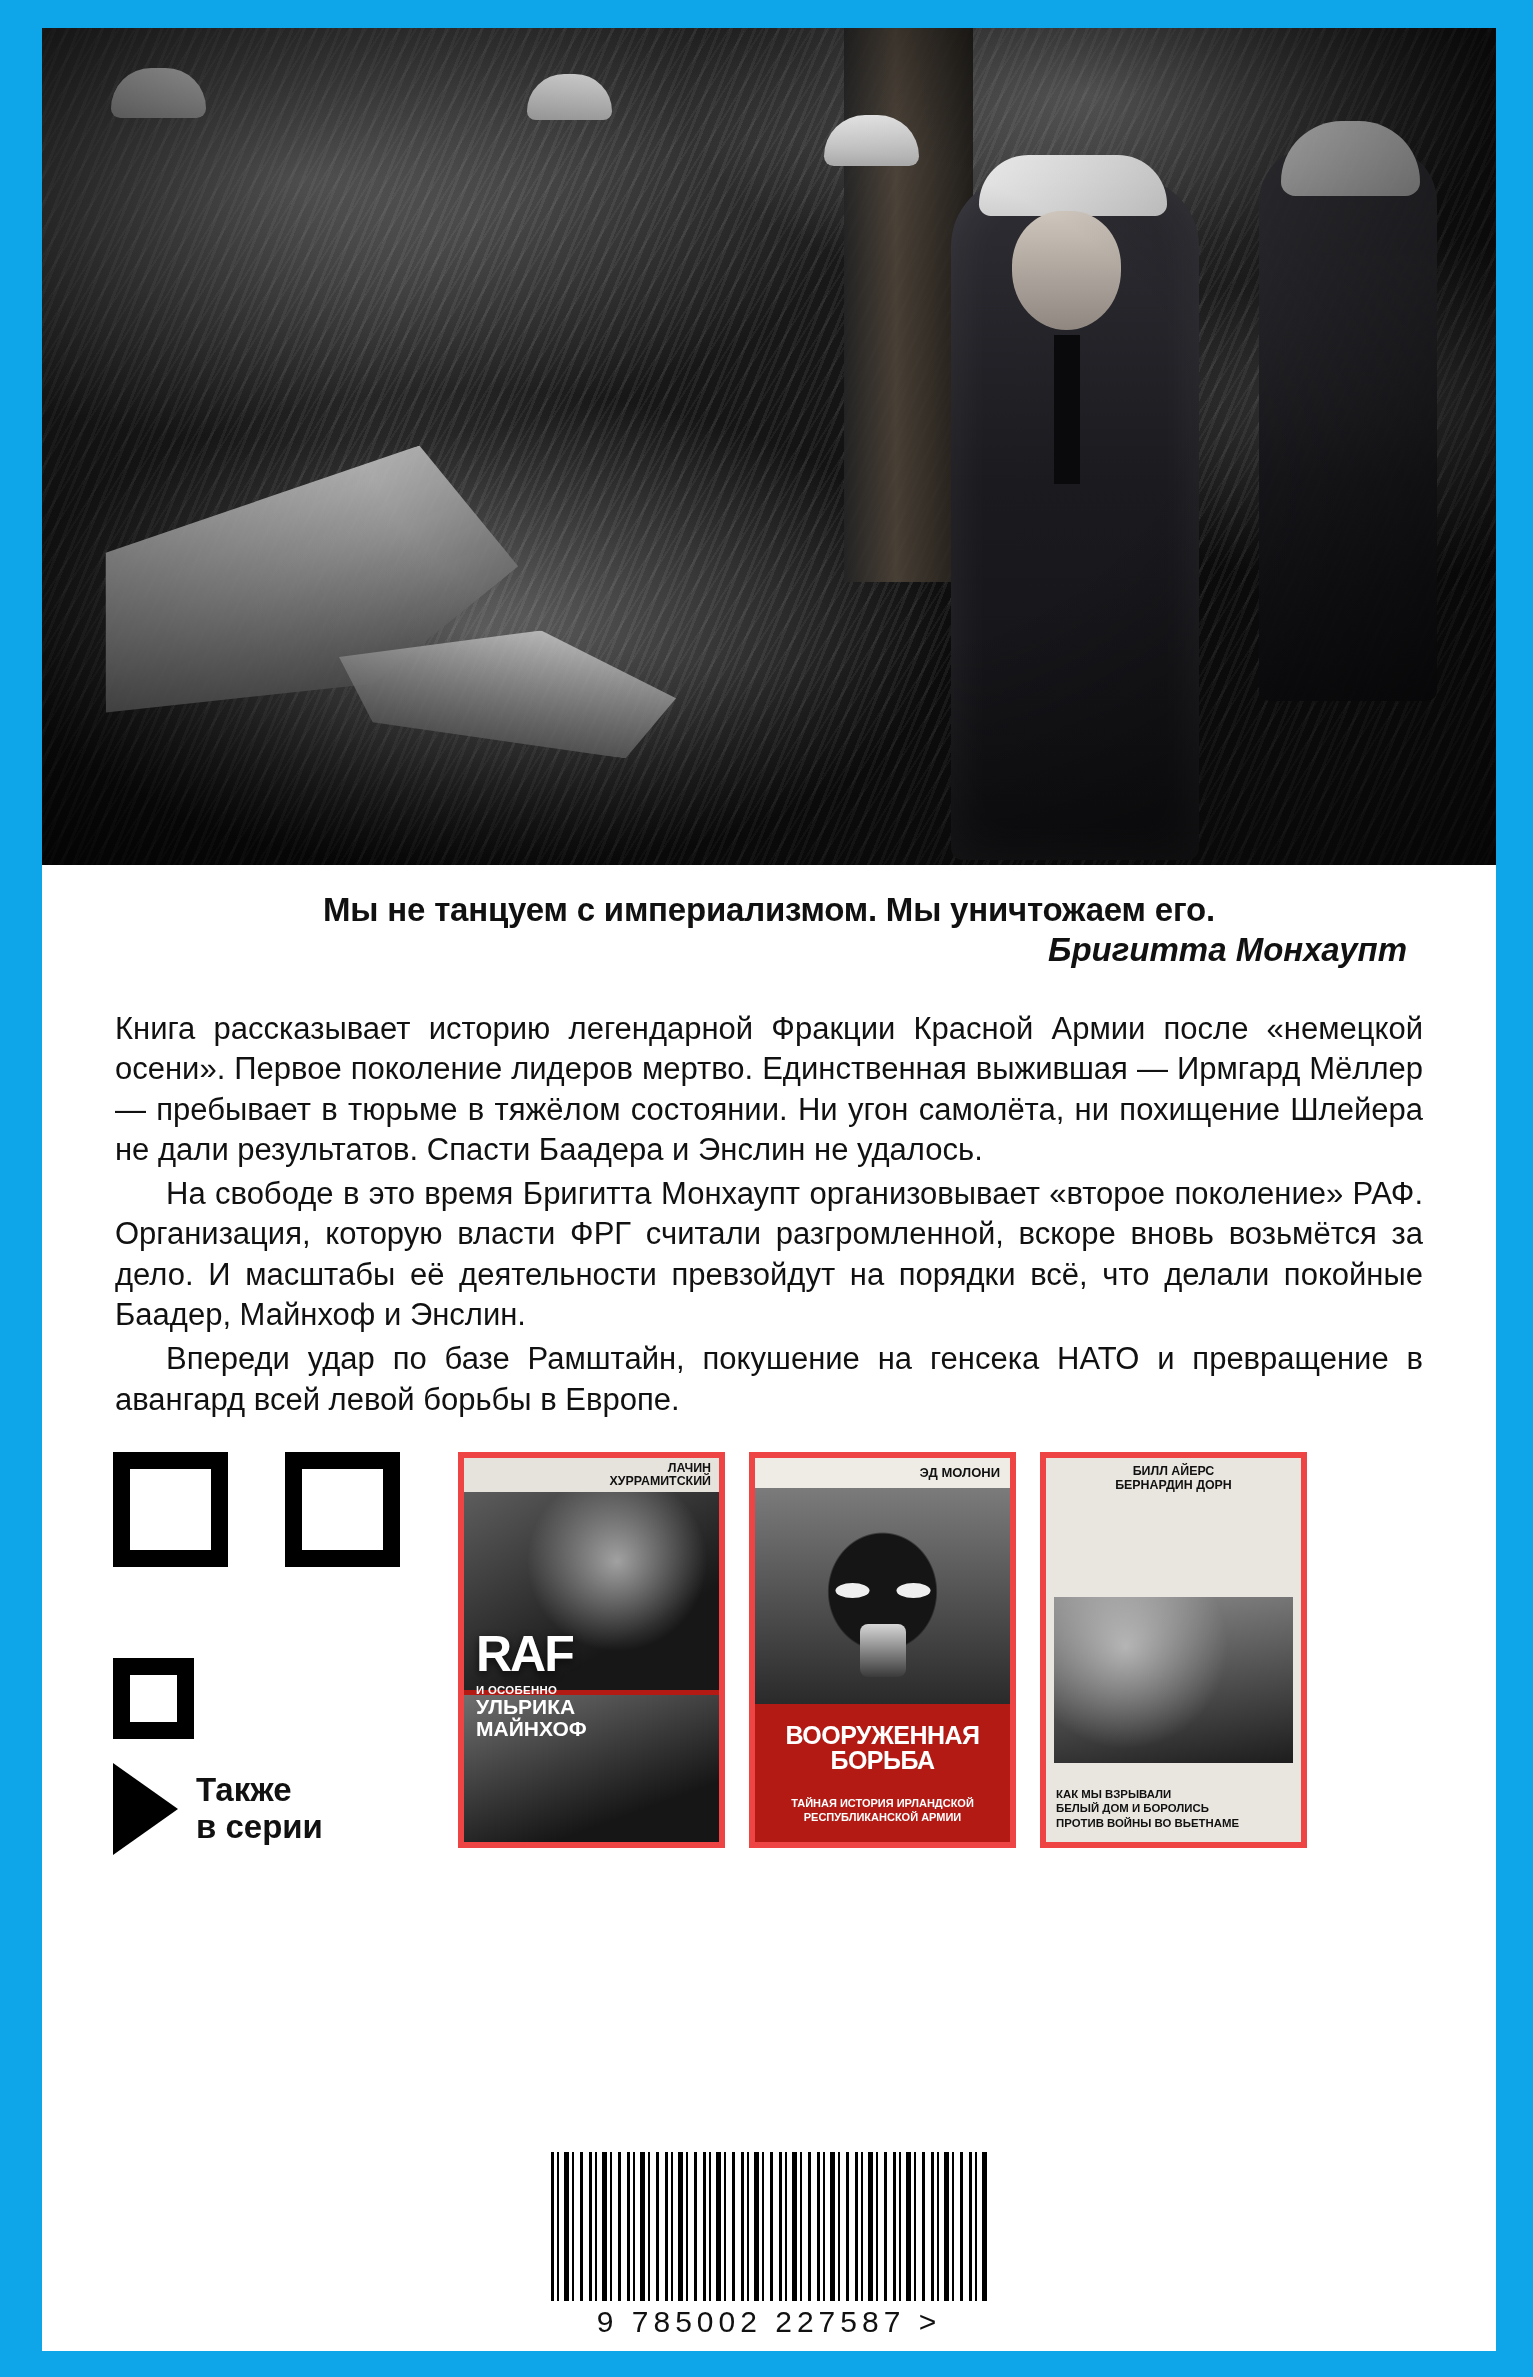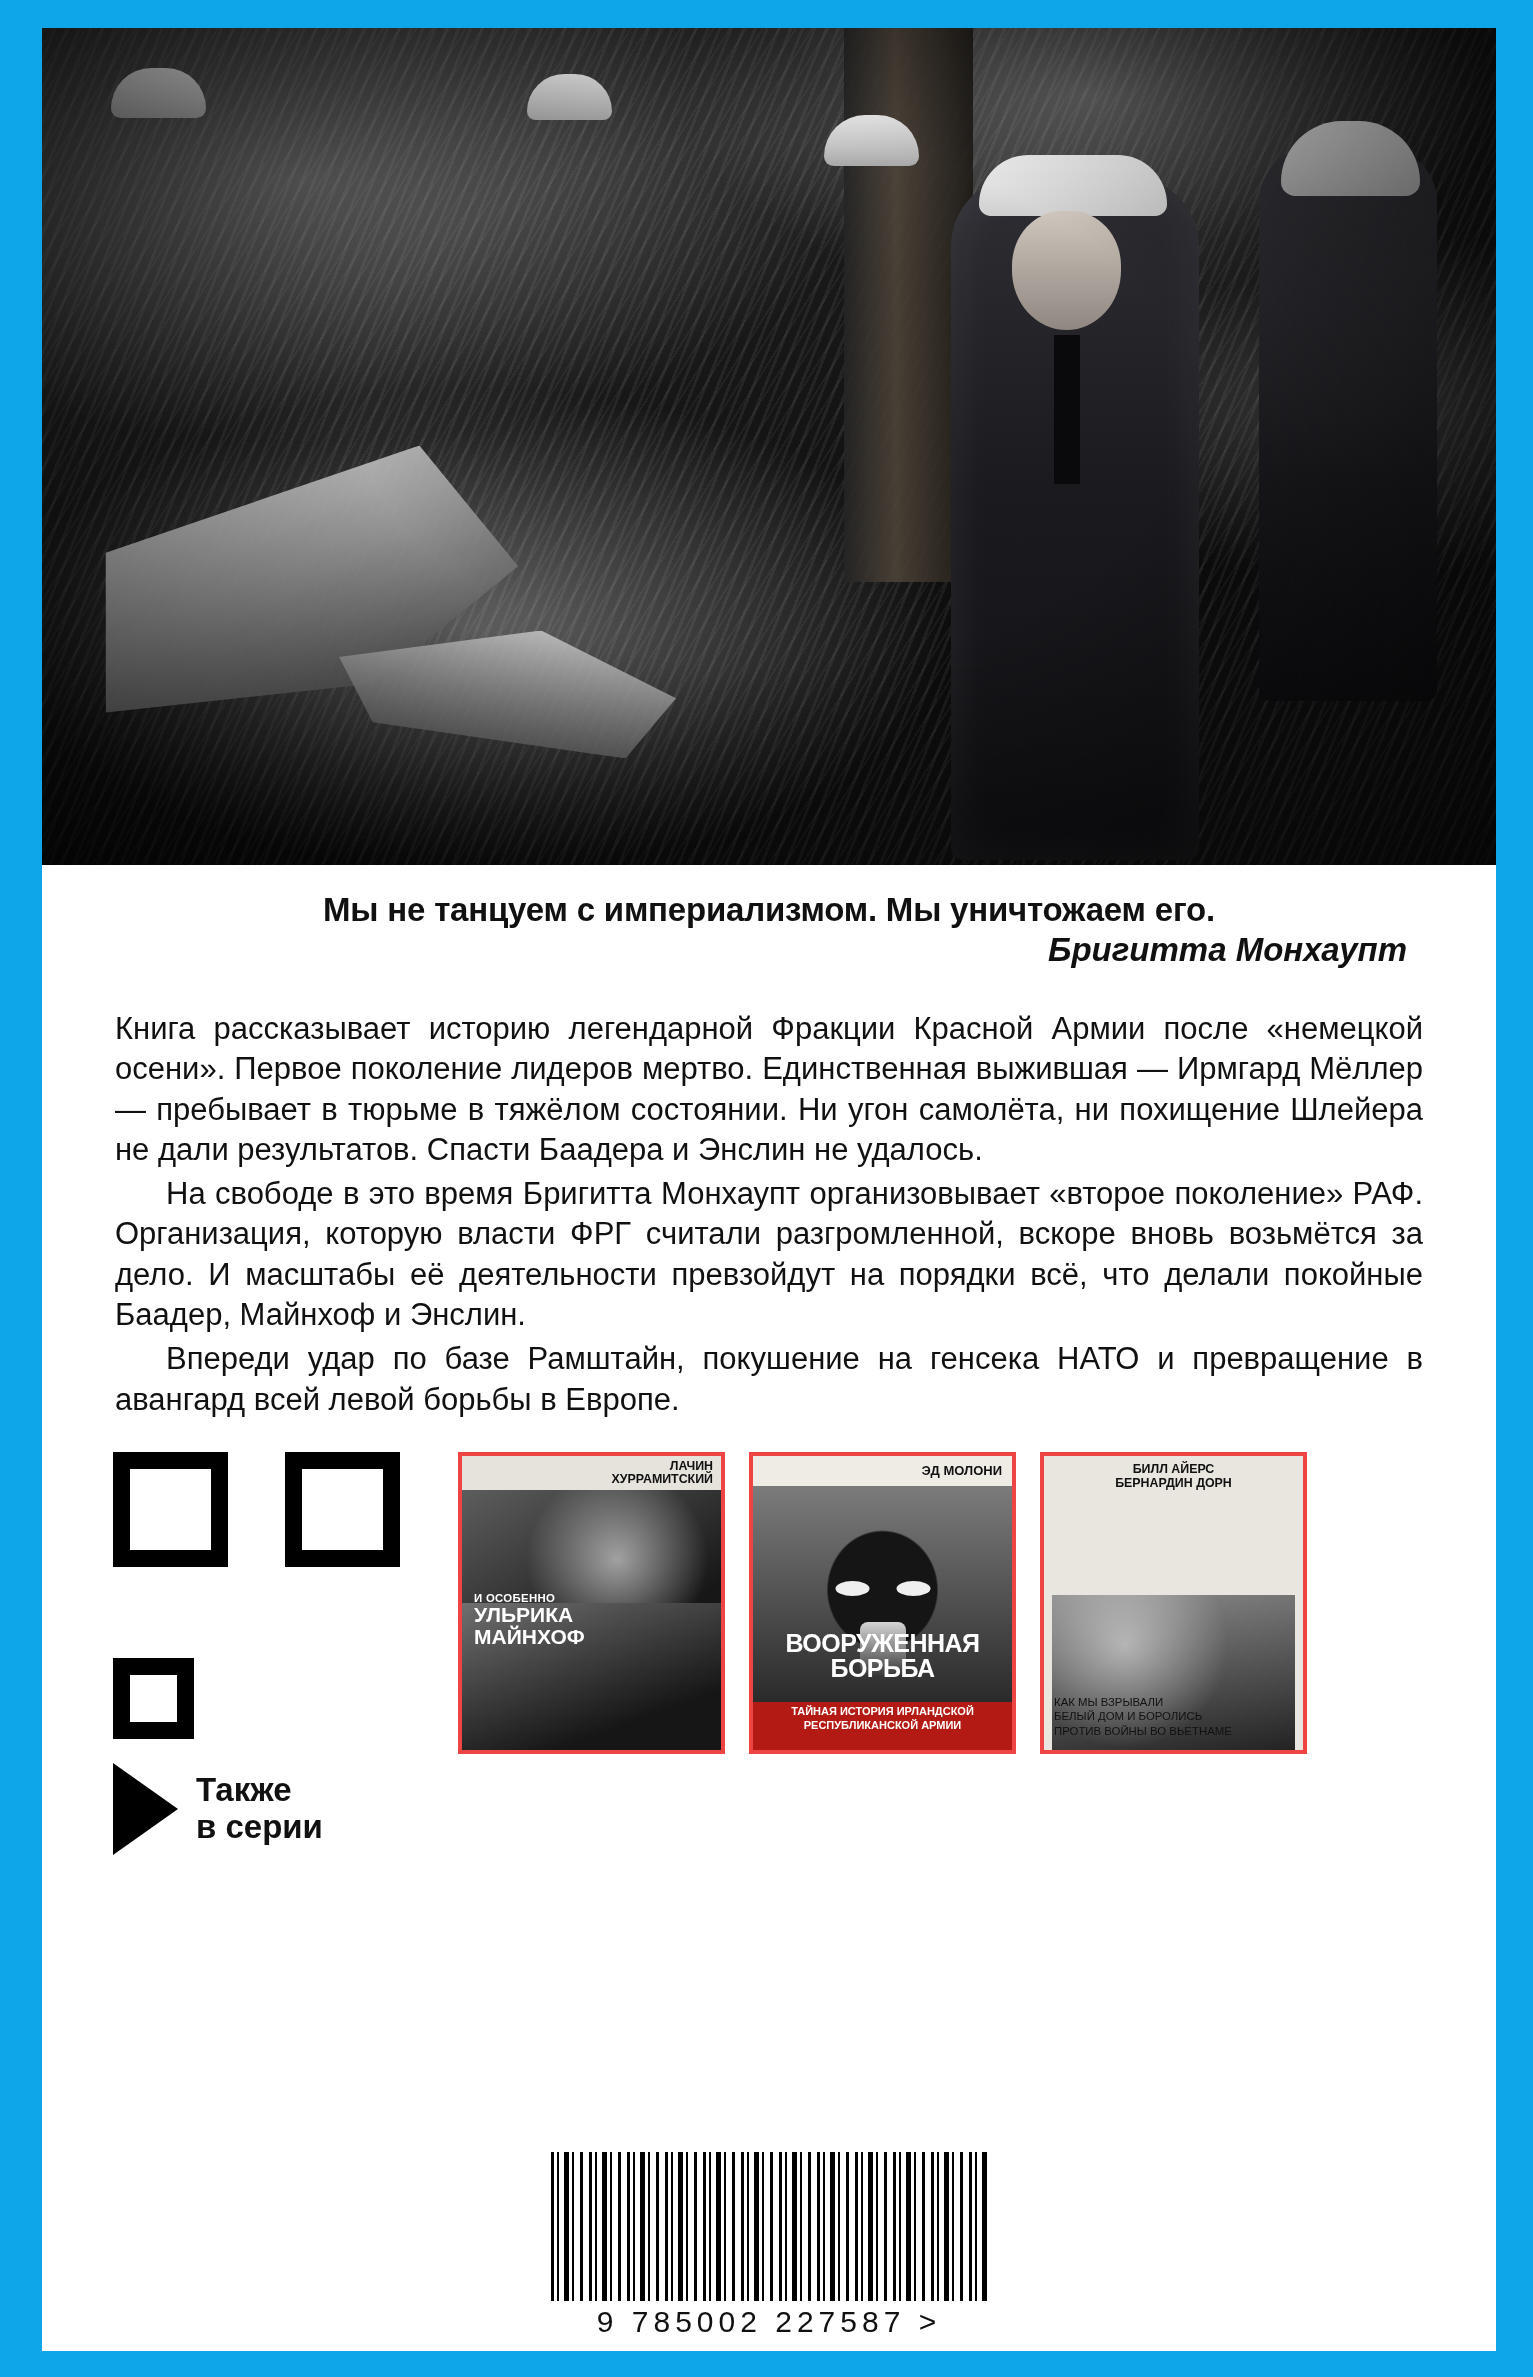--- a/index.html
+++ b/index.html
@@ -225,24 +225,24 @@
     line-height: 1.12;
   }
 
   
   .covers {
     display: flex;
     gap: 24px;
     flex: none;
   }
   .cover {
-    width: 267px; height: 302px;
+    width: 267px; height: 396px;
     position: relative;
     overflow: hidden;
-    border: 4px solid #ef4444;
+    border: 6px solid #ef4444;
     background: #111;
     color: #fff;
     font-size: 11px;
   }
   
   .c1 { background: #b31a14; }
   .c1 .c1top {
     position: absolute; top: 0; left: 0; right: 0; height: 34px;
     background: #e6e2dc; color: #111;
     display: flex; flex-direction: column; align-items: flex-end;
@@ -334,21 +334,21 @@
   .c3 .redtitle .t2 { font-size: 28px; letter-spacing: -0.4px; }
   .c3 .pic {
     position: absolute; top: 139px; left: 8px; right: 8px; height: 166px;
     background:
       radial-gradient(circle at 30% 30%, rgba(255,255,255,.5), rgba(0,0,0,0) 50%),
       linear-gradient(170deg, #8c8c8c, #1d1d1d);
     filter: grayscale(1);
   }
   .c3 .c3bot {
     position: absolute; bottom: 12px; left: 10px; right: 14px;
-    font-size: 11.4px; font-weight: normal; line-height: 1.26; color: #111;
+    font-size: 11.4px; font-weight: bold; line-height: 1.26; color: #111;
   }
 
   
   .barcode-wrap {
     margin-top: auto;
     display: flex;
     flex-direction: column;
     align-items: center;
     padding-bottom: 12px;
   }

